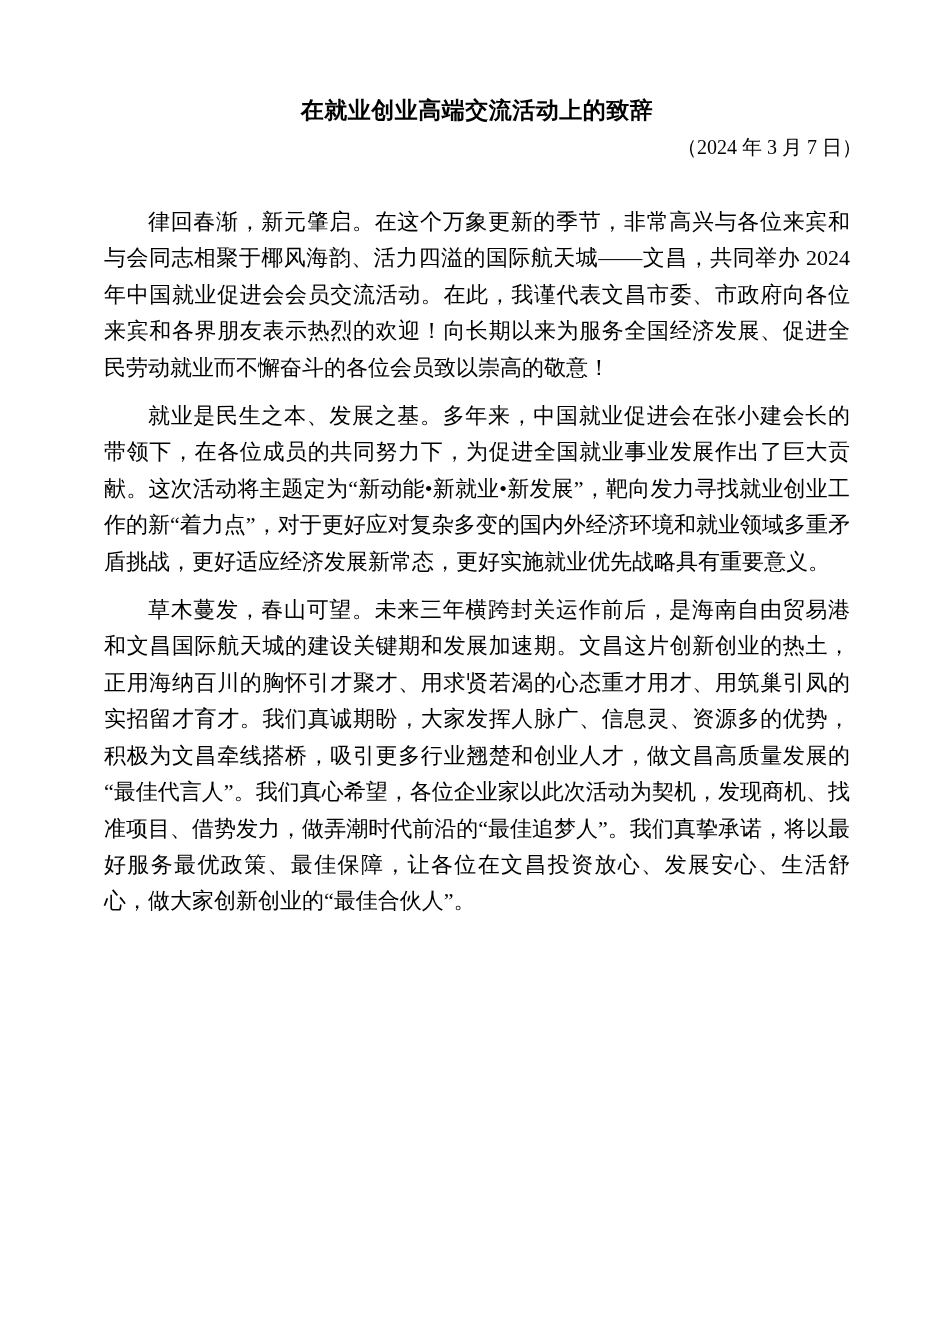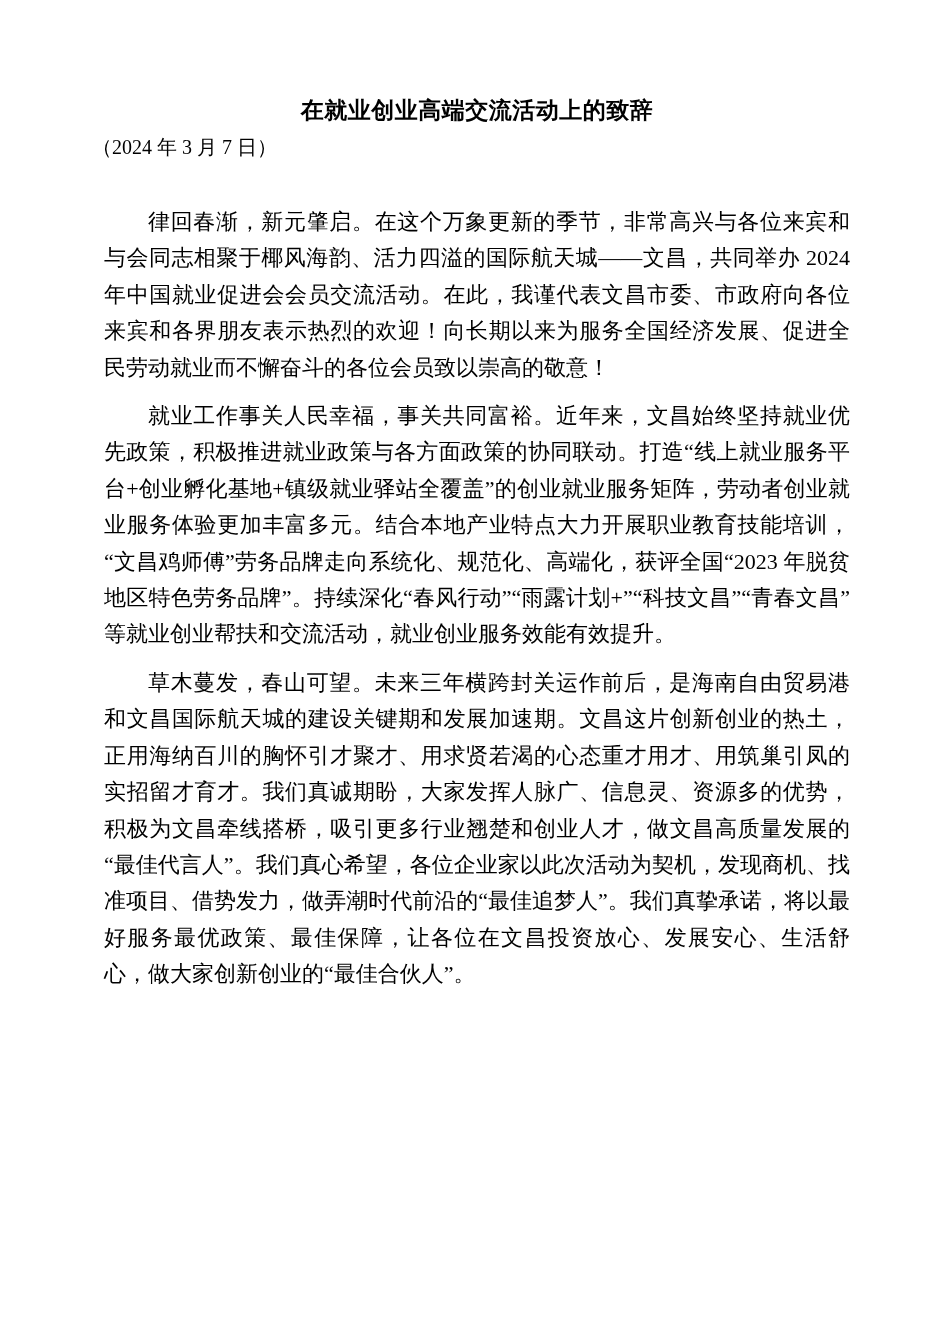--- a/index.html
+++ b/index.html
@@ -27,21 +27,21 @@
     line-height: 37px;
     letter-spacing: 0.5px;
   }
   .author {
     text-align: center;
     font-size: 22px;
     font-weight: normal;
     line-height: 37px;
   }
   .date {
-    text-align: left;
+    text-align: right;
     font-size: 20px;
     font-weight: normal;
     line-height: 37px;
     font-family: Liberation Serif, serif;
   }
   .body {
     margin-top: 38px;
   }
   .body p {
     margin: 12px;
@@ -54,16 +54,16 @@
   }
 </style>
 </head>
 <body>
 
 <div class="page">
   <h1 class="title">在就业创业高端交流活动上的致辞</h1>
   <div class="date">（2024 年 3 月 7 日）</div>
   <div class="body">
     <p>律回春渐，新元肇启。在这个万象更新的季节，非常高兴与各位来宾和与会同志相聚于椰风海韵、活力四溢的国际航天城——文昌，共同举办 2024 年中国就业促进会会员交流活动。在此，我谨代表文昌市委、市政府向各位来宾和各界朋友表示热烈的欢迎！向长期以来为服务全国经济发展、促进全民劳动就业而不懈奋斗的各位会员致以崇高的敬意！</p>
-    <p>就业工作事关人民幸福，事关共同富裕。近年来，文昌始终坚持就业优先政策，积极推进就业政策与各方面政策的协同联动。打造“线上就业服务平台+创业孵化基地+镇级就业驿站全覆盖”的创业就业服务矩阵，劳动者创业就业服务体验更加丰富多元。结合本地产业特点大力开展职业教育技能培训，“文昌鸡师傅”劳务品牌走向系统化、规范化、高端化，获评全国“2023 年脱贫地区特色劳务品牌”。持续深化“春风行动”“雨露计划+”“科技文昌”“青春文昌”等就业创业帮扶和交流活动，就业创业服务效能有效提升。</p>
+    <p>就业是民生之本、发展之基。多年来，中国就业促进会在张小建会长的带领下，在各位成员的共同努力下，为促进全国就业事业发展作出了巨大贡献。这次活动将主题定为“新动能•新就业•新发展”，靶向发力寻找就业创业工作的新“着力点”，对于更好应对复杂多变的国内外经济环境和就业领域多重矛盾挑战，更好适应经济发展新常态，更好实施就业优先战略具有重要意义。</p>
     <p>草木蔓发，春山可望。未来三年横跨封关运作前后，是海南自由贸易港和文昌国际航天城的建设关键期和发展加速期。文昌这片创新创业的热土，正用海纳百川的胸怀引才聚才、用求贤若渴的心态重才用才、用筑巢引凤的实招留才育才。我们真诚期盼，大家发挥人脉广、信息灵、资源多的优势，积极为文昌牵线搭桥，吸引更多行业翘楚和创业人才，做文昌高质量发展的“最佳代言人”。我们真心希望，各位企业家以此次活动为契机，发现商机、找准项目、借势发力，做弄潮时代前沿的“最佳追梦人”。我们真挚承诺，将以最好服务最优政策、最佳保障，让各位在文昌投资放心、发展安心、生活舒心，做大家创新创业的“最佳合伙人”。</p>
   </div>
 </div>
 
 </body></html>

